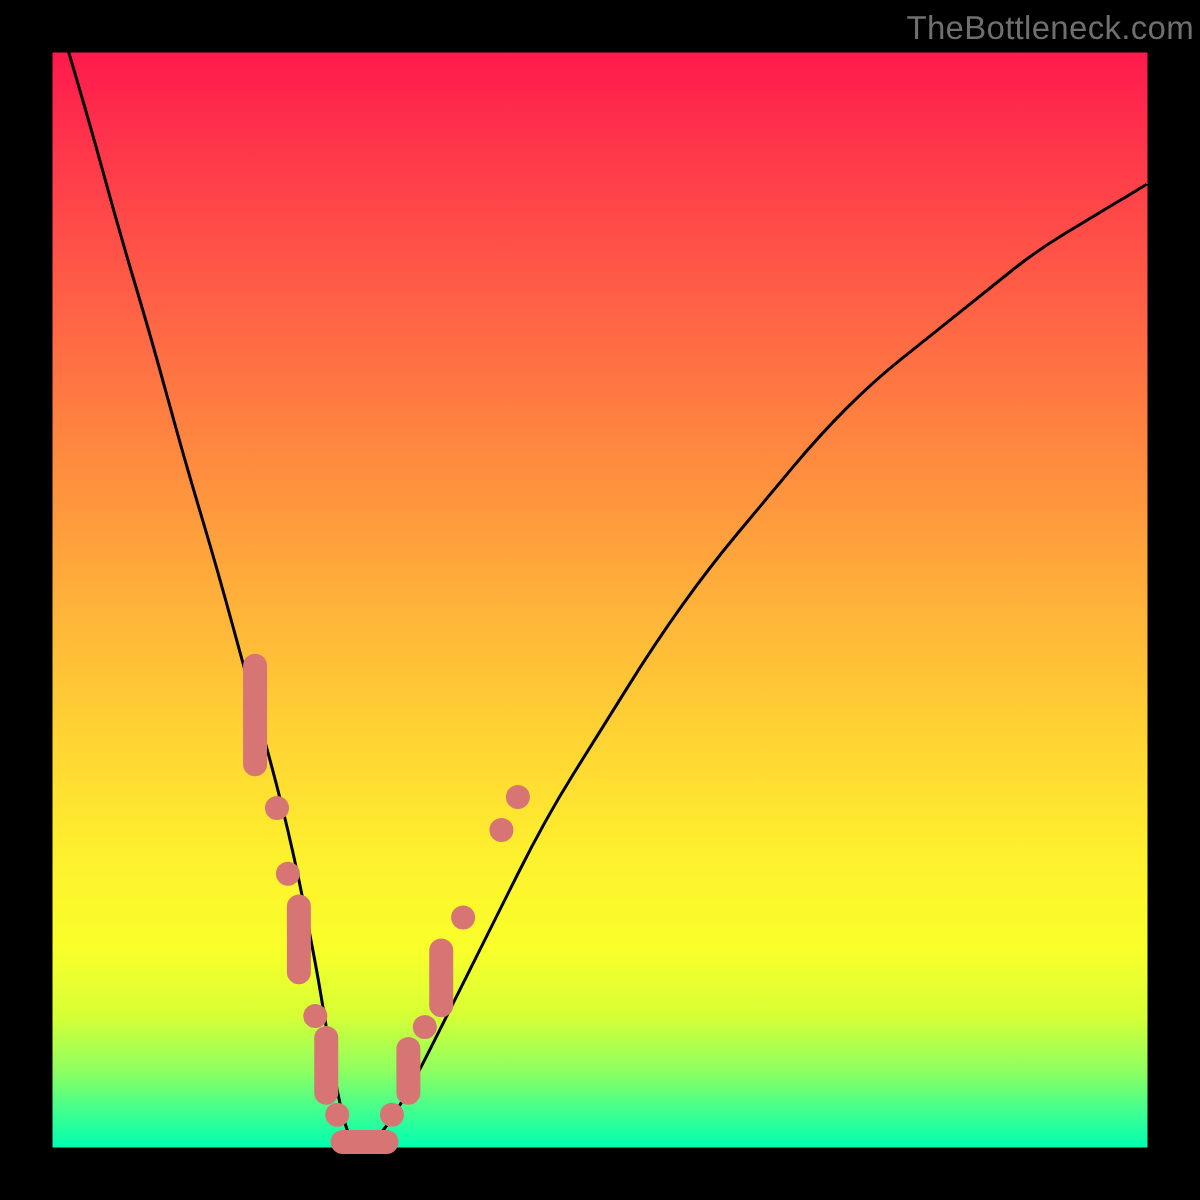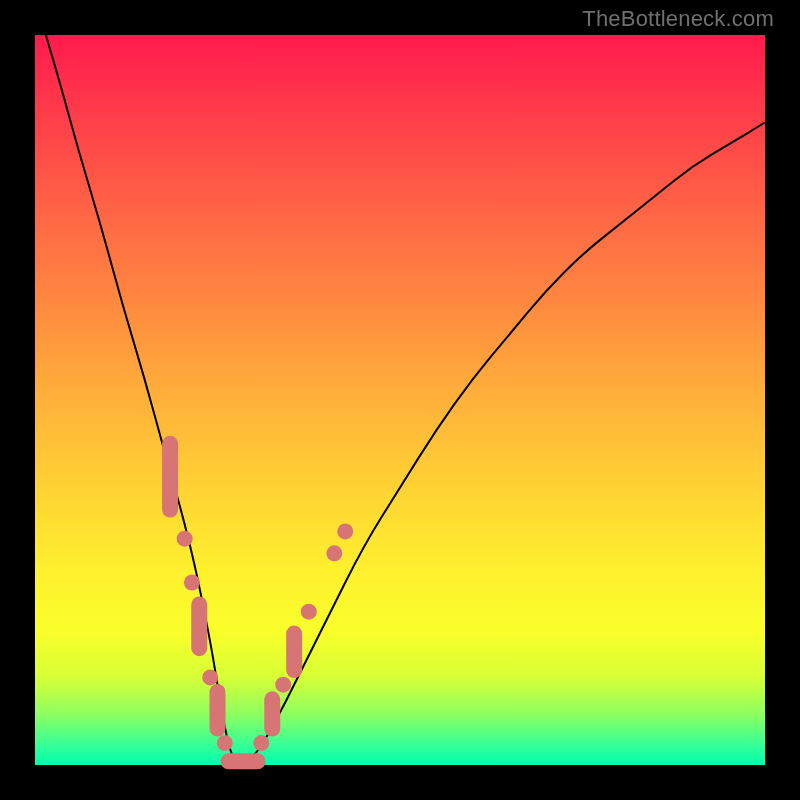--- a/index.html
+++ b/index.html
@@ -35,21 +35,21 @@
       #fef22e 74%,
       #f8ff2a 82%,
       #d6ff36 88%,
       #8eff60 93%,
       #3bff94 97%,
       #00ffb0 100%);
   }
   .watermark {
     position: absolute;
     top: 6px;
-    right: 26px;
+    right: 4px;
     color: #6f6f6f;
     font-size: 22px;
     font-weight: 500;
     letter-spacing: 0.2px;
   }
   svg.curve {
     position: absolute;
     left: 0;
     top: 0;
     width: 730px;

